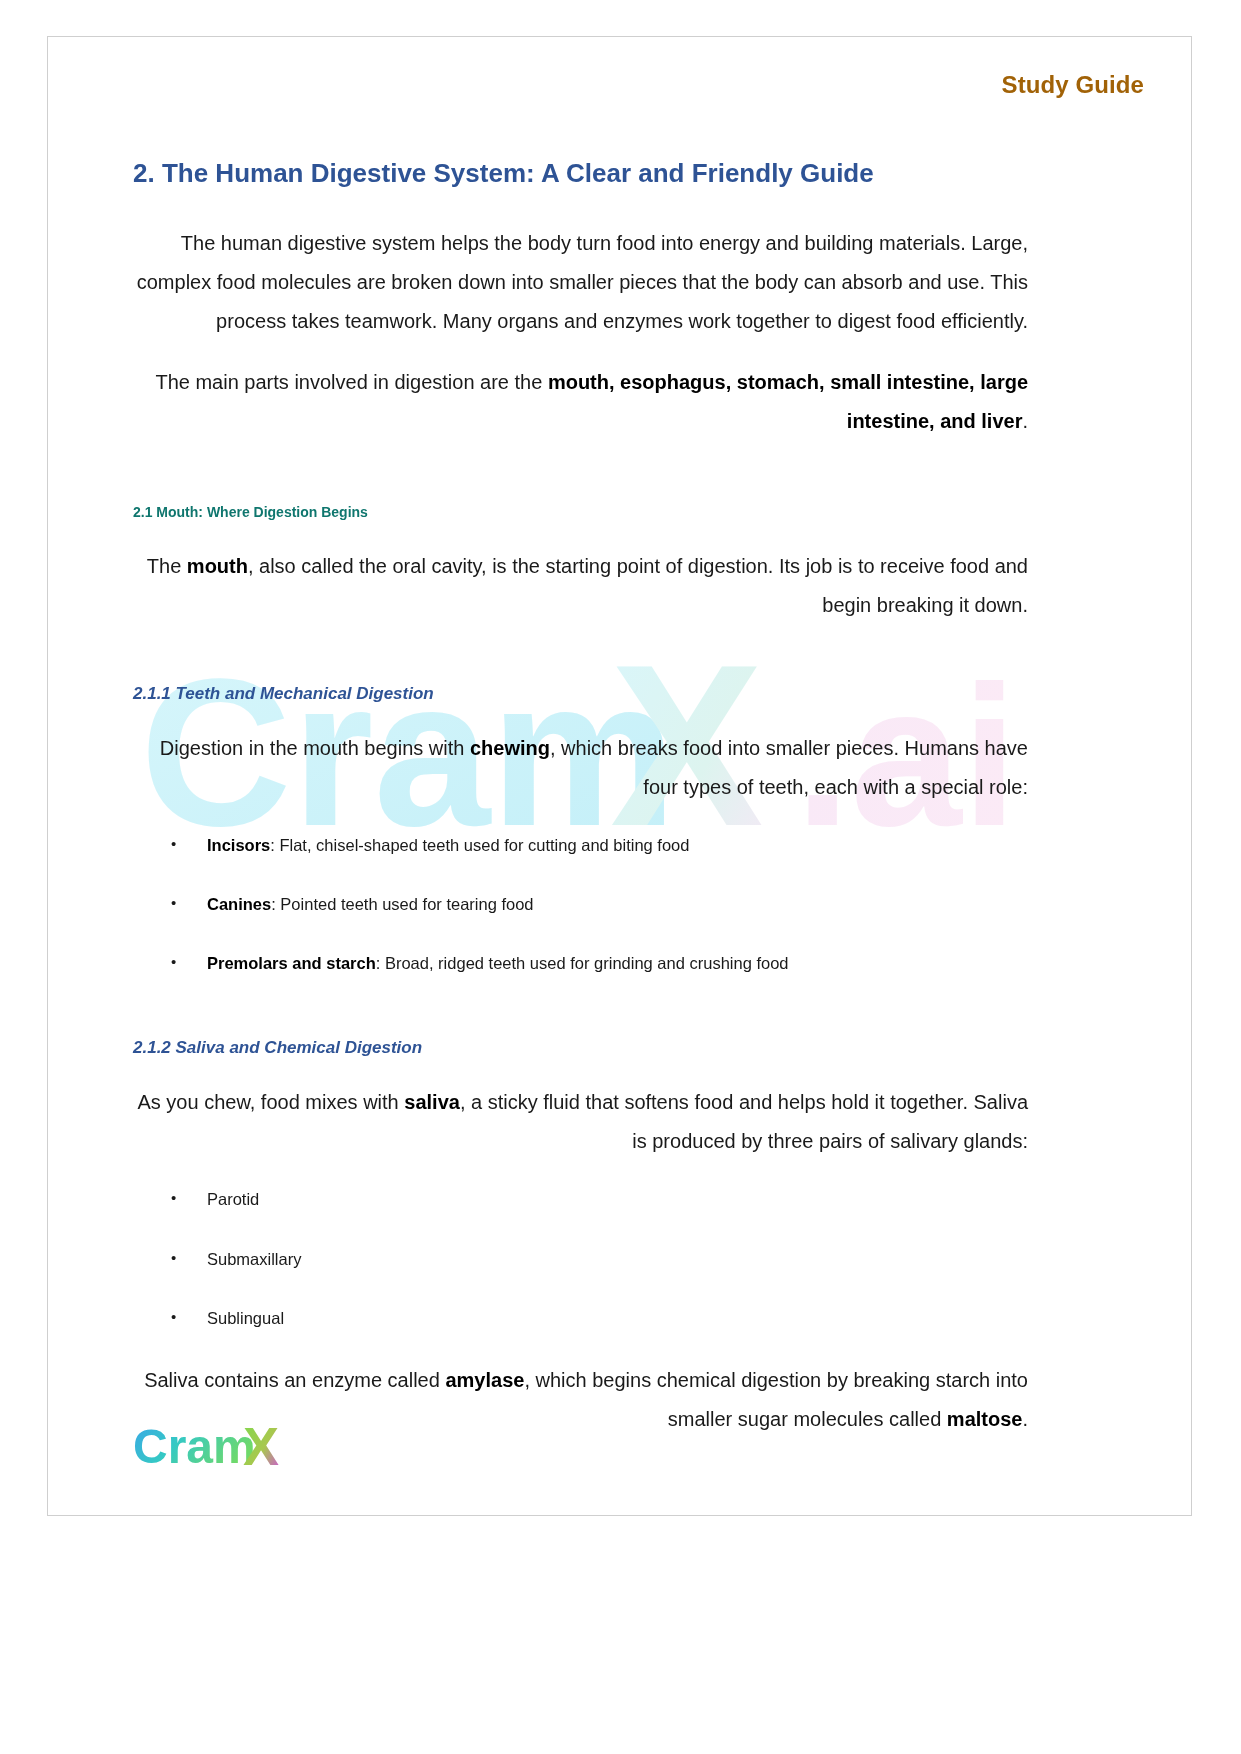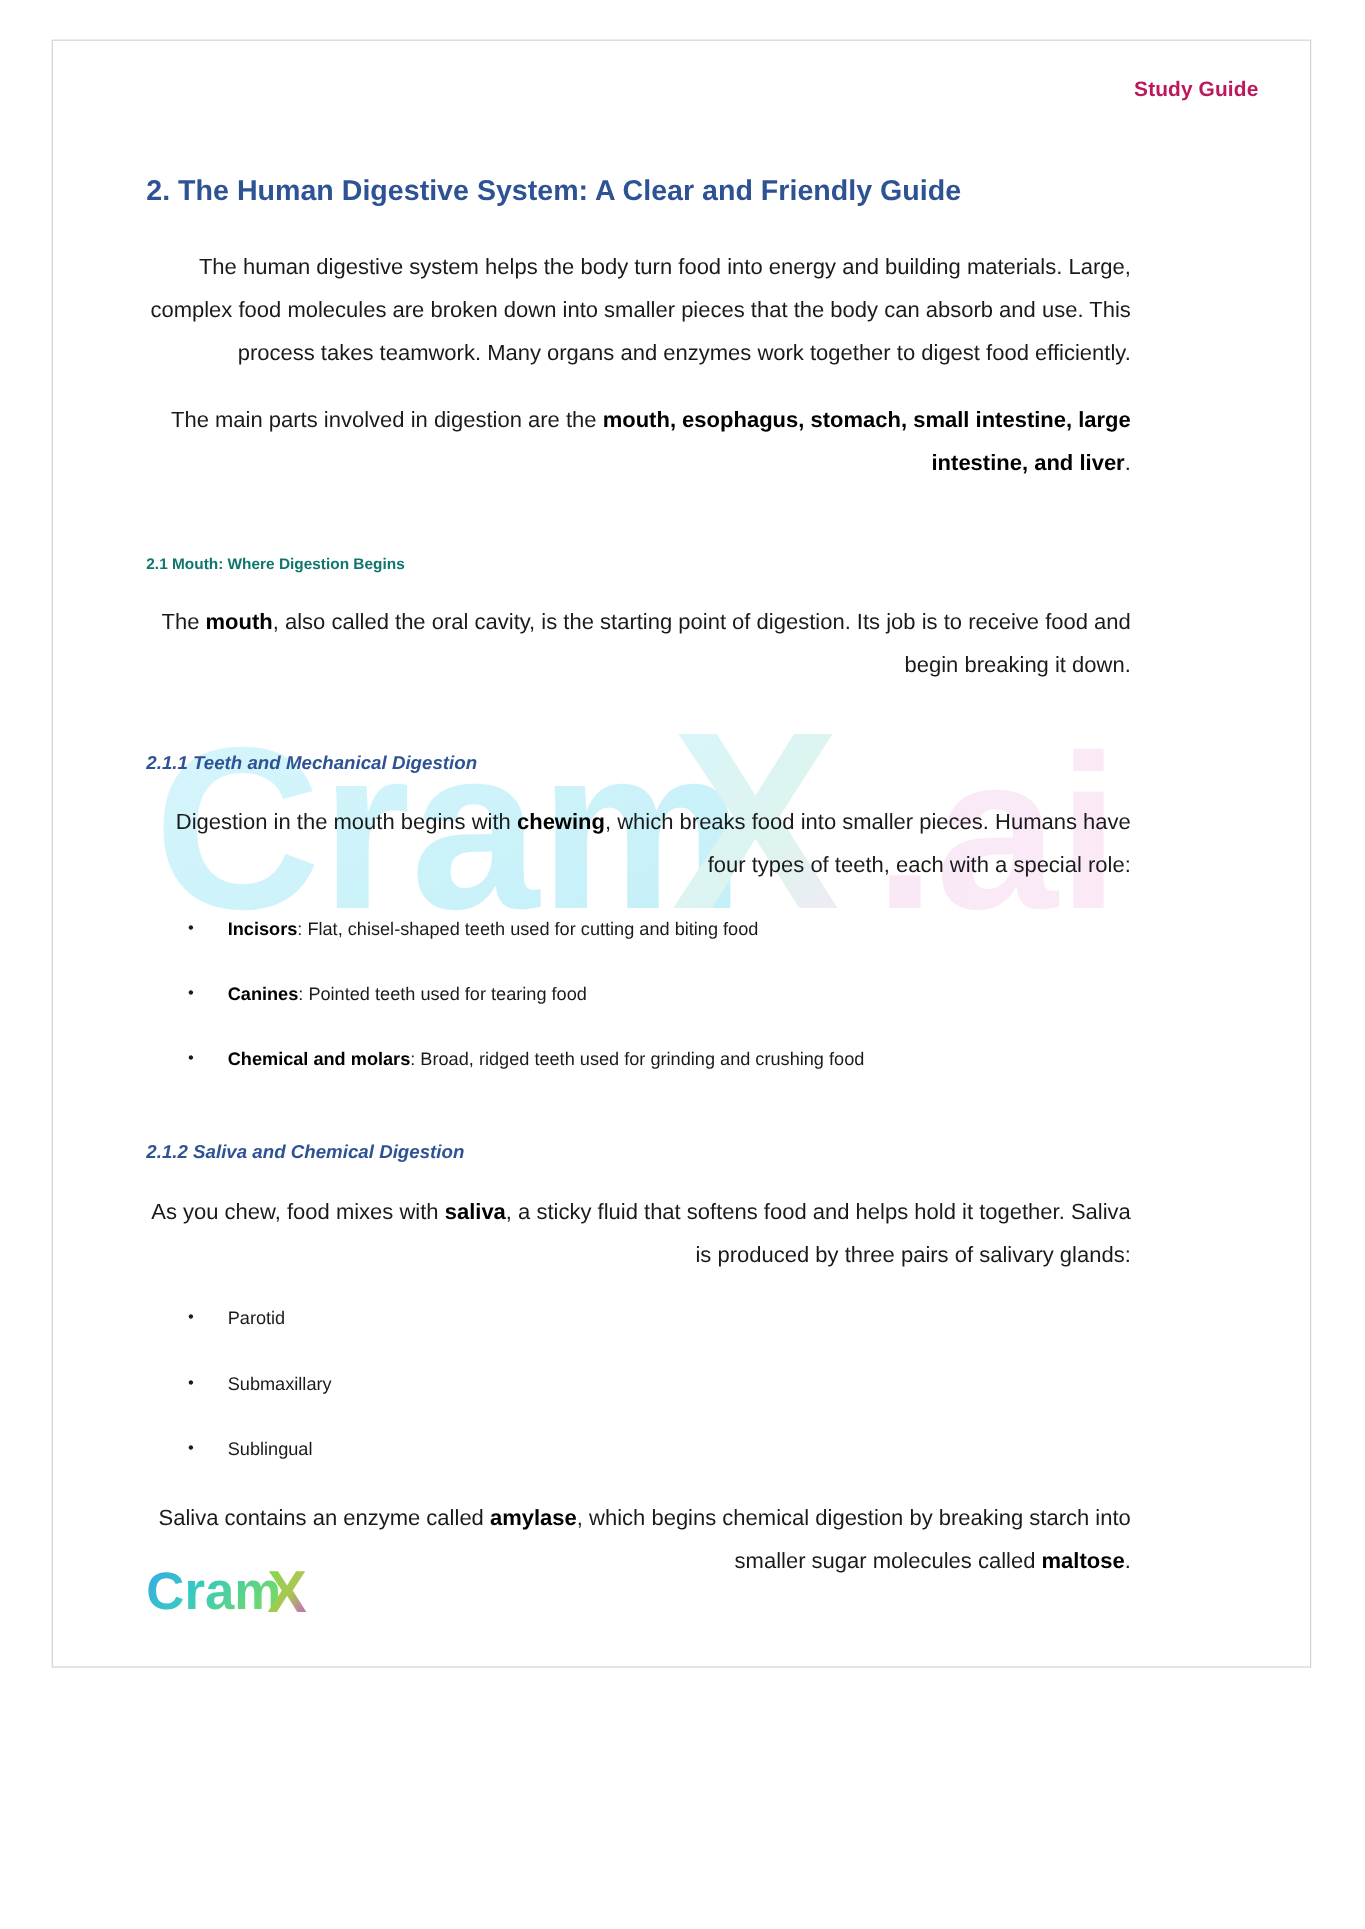--- a/index.html
+++ b/index.html
@@ -43,23 +43,23 @@
   .doc-header {
     position: absolute;
     left: 0;
     top: 34px;
     width: 100%;
     padding-right: 47px;
     box-sizing: border-box;
     text-align: right;
   }
   .doc-title {
-    font-size: 19px;
-    font-weight: bold;
-    color: #be185d;
+    font-size: 24px;
+    font-weight: bold;
+    color: #a16207;
     letter-spacing: 0.1px;
   }
 
   
   .content {
     position: absolute;
     left: 85px;
     top: 120px;
     width: 895px;
     z-index: 2;
@@ -177,21 +177,21 @@
 
     <p class="body-text"><span>The </span><b>mouth</b><span>, also called the oral cavity, is the starting point of digestion. Its job is to receive food and begin breaking it down.</span></p>
 
     <h3 class="subsub-title">2.1.1 Teeth and Mechanical Digestion</h3>
 
     <p class="body-text"><span>Digestion in the mouth begins with </span><b>chewing</b><span>, which breaks food into smaller pieces. Humans have four types of teeth, each with a special role:</span></p>
 
     <ul class="bullets">
       <li><b>Incisors</b><span>: Flat, chisel-shaped teeth used for cutting and biting food</span></li>
       <li><b>Canines</b><span>: Pointed teeth used for tearing food</span></li>
-      <li><b>Chemical and molars</b><span>: Broad, ridged teeth used for grinding and crushing food</span></li>
+      <li><b>Premolars and starch</b><span>: Broad, ridged teeth used for grinding and crushing food</span></li>
     </ul>
 
     <h3 class="subsub-title">2.1.2 Saliva and Chemical Digestion</h3>
 
     <p class="body-text"><span>As you chew, food mixes with </span><b>saliva</b><span>, a sticky fluid that softens food and helps hold it together. Saliva is produced by three pairs of salivary glands:</span></p>
 
     <ul class="bullets">
       <li><span>Parotid</span></li>
       <li><span>Submaxillary</span></li>
       <li><span>Sublingual</span></li>

